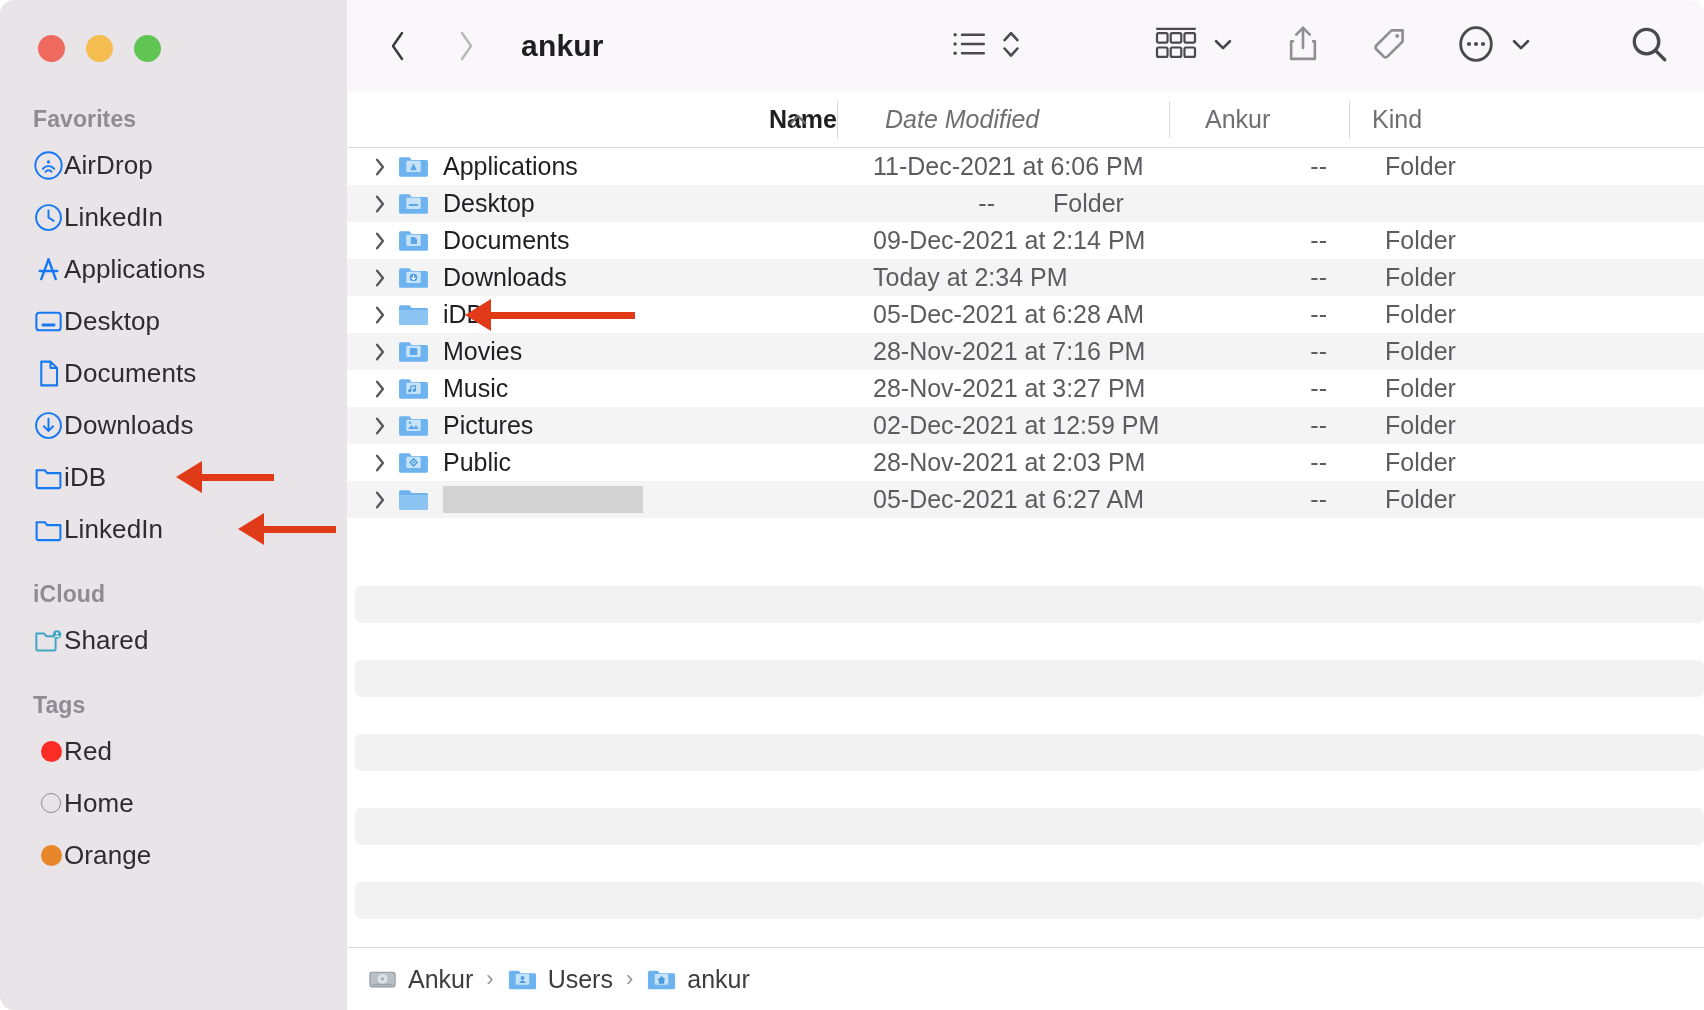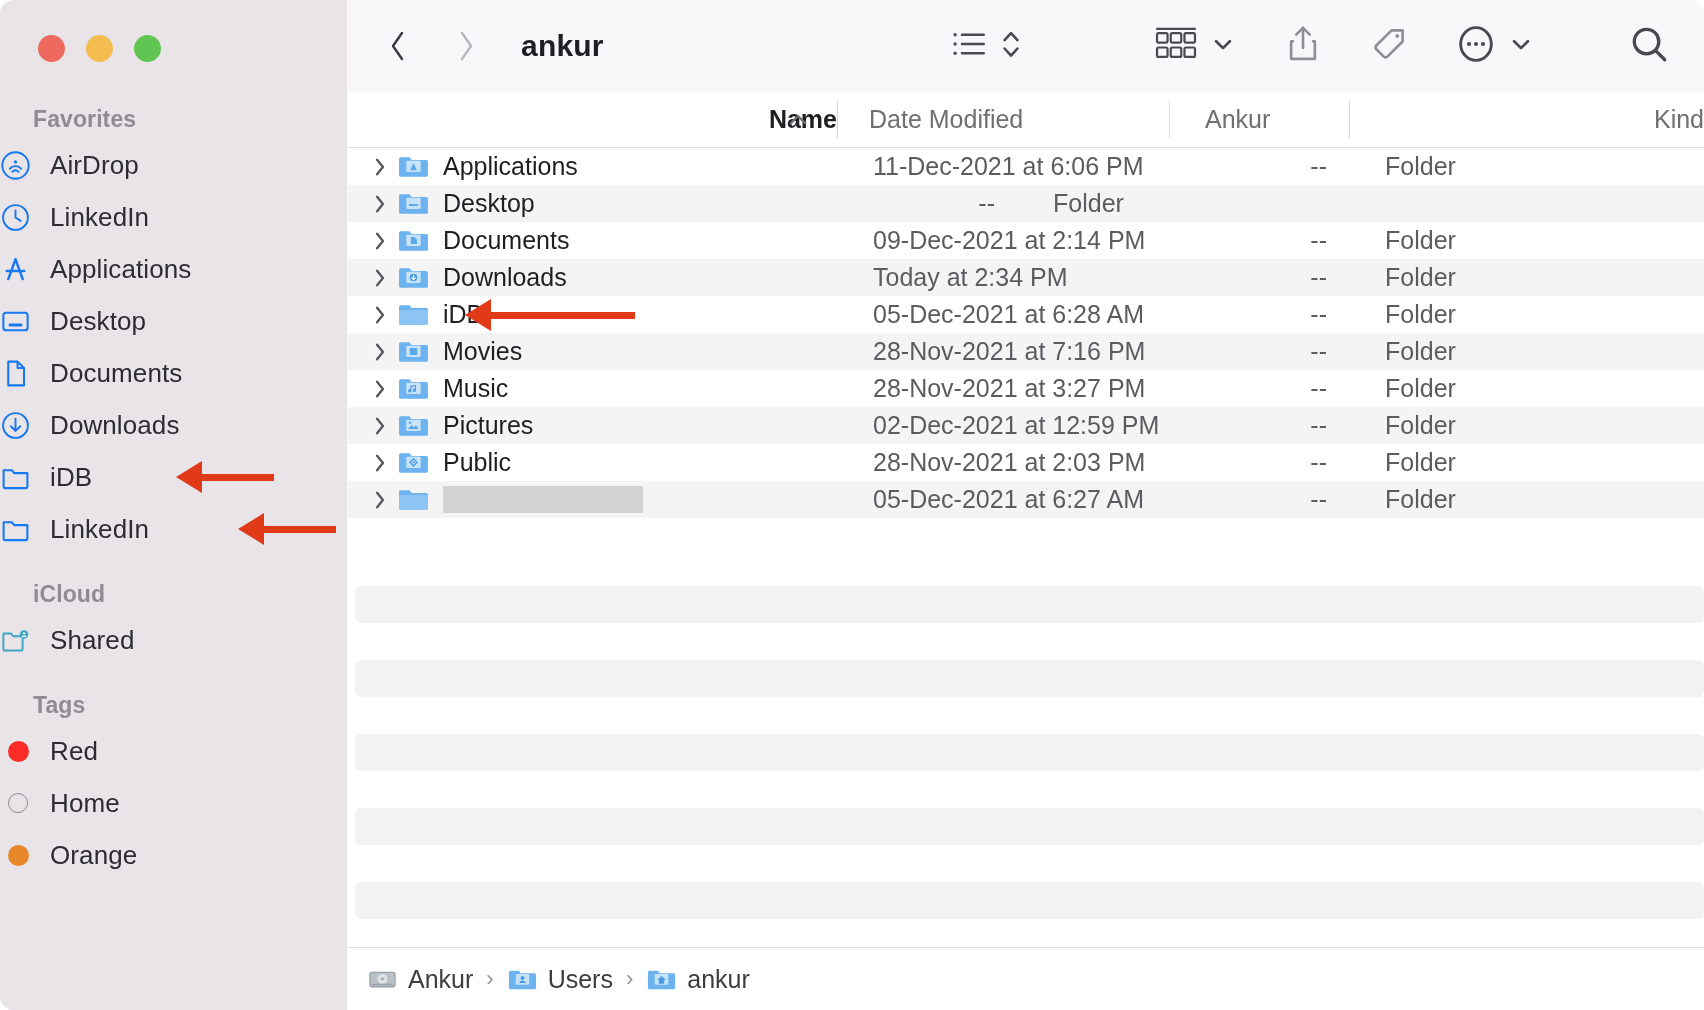--- a/index.html
+++ b/index.html
@@ -46,21 +46,21 @@
     padding: 0 0 6px 33px;
     letter-spacing: 0.1px;
   }
   .sb-group { margin-bottom: 26px; }
   .sb-group.first { margin-top: 34px; }
 
   .sb-item {
     display: flex;
     align-items: center;
     height: 52px;
-    gap: 19px;
+    padding-left: 33px;
     position: relative;
   }
   .sb-label {
     font-size: 26px;
     color: #2d2c30;
     letter-spacing: 0.1px;
     white-space: nowrap;
   }
   .sb-ico {
     width: 31px; height: 31px;
@@ -151,23 +151,23 @@
   .ch + .ch::before {
     content: "";
     position: absolute;
     left: 0; top: 9px; bottom: 9px;
     width: 1px;
     background: #d8d7d9;
   }
   .ch-name { width: 490px; padding-left: 76px; justify-content: flex-end; }
   .ch-name .lbl { color: #1f1e22; font-weight: bold; }
   .ch-name .sortchev { position: absolute; right: 28px; }
-  .ch-date { width: 332px; padding-left: 32px; }
+  .ch-date { width: 332px; padding-left: 48px; font-style: italic; }
   .ch-size { width: 180px; padding-left: 36px; }
-  .ch-kind { flex: 1; padding-left: 23px; justify-content: flex-end; }
+  .ch-kind { flex: 1; padding-left: 23px; }
 
   
   .filelist {
     flex: 1;
     background: #ffffff;
     overflow: hidden;
     position: relative;
   }
   .row {
     height: 37px;

